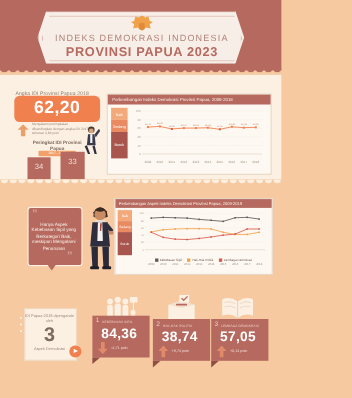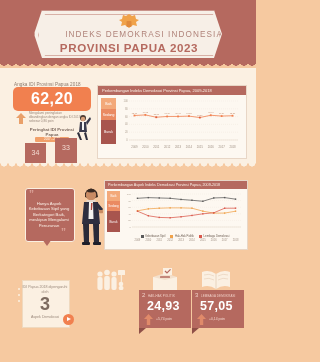--- a/index.html
+++ b/index.html
@@ -27,21 +27,21 @@
     position:absolute;left:3px;top:3px;width:182px;height:42px;
     border:1px solid #d8b0a6;
     clip-path:polygon(7px 0,175px 0,182px 21px,175px 42px,7px 42px,0 21px);
     box-sizing:border-box;
   }
   .hdr-crest{
     position:absolute;left:50%;top:2px;transform:translateX(-50%);
     width:22px;height:16px;
   }
   .hdr-line1{
-    position:absolute;left:0;right:0;top:19px;text-align:right;
+    position:absolute;left:0;right:0;top:19px;text-align:center;
     font-size:8.2px;letter-spacing:1.1px;color:#b0837a;
     white-space:nowrap;
   }
   .hdr-line2{
     position:absolute;left:0;right:0;top:30px;text-align:center;
     font-size:11.6px;letter-spacing:.6px;color:#b5695f;font-weight:bold;
     white-space:nowrap;
   }
   
   .scallop{
@@ -523,25 +523,34 @@
 
   <svg class="icon-book" viewBox="0 0 32 21">
     <path d="M16 5 Q9 0 2 3 L2 18 Q9 15 16 20 Q23 15 30 18 L30 3 Q23 0 16 5 Z" fill="#fbf0e2"></path>
     <path d="M16 5 L16 20" stroke="#e5cdb6" stroke-width="0.8"></path>
     <path d="M4 6 Q9 4 14 7" stroke="#e5cdb6" stroke-width="0.6" fill="none"></path>
     <path d="M4 10 Q9 8 14 11" stroke="#e5cdb6" stroke-width="0.6" fill="none"></path>
     <path d="M18 7 Q23 4 28 6" stroke="#e5cdb6" stroke-width="0.6" fill="none"></path>
     <path d="M18 11 Q23 8 28 10" stroke="#e5cdb6" stroke-width="0.6" fill="none"></path>
   </svg>
 
+  <div class="mcard m1">
+    <div class="m-idx">1</div>
+    <div class="m-lbl">KEBEBASAN SIPIL</div>
+    <div class="m-val">84,36</div>
+    <svg class="m-arrow" viewBox="0 0 9 11">
+      <path d="M4.5 11 L0 6 L2.8 6 L2.8 0 L6.2 0 L6.2 6 L9 6 Z" fill="#e08a6a"></path>
+    </svg>
+    <div class="m-delta">-4,71 poin</div>
+  </div>
 
   <div class="mcard m2">
     <div class="m-idx">2</div>
     <div class="m-lbl">HAK-HAK POLITIK</div>
-    <div class="m-val">24,93</div>
+    <div class="m-val">38,74</div>
     <svg class="m-arrow" viewBox="0 0 9 11">
       <path d="M4.5 0 L9 5 L6.2 5 L6.2 11 L2.8 11 L2.8 5 L0 5 Z" fill="#e08a6a"></path>
     </svg>
     <div class="m-delta">+5,74 poin</div>
   </div>
 
   <div class="mcard m3">
     <div class="m-idx">3</div>
     <div class="m-lbl">LEMBAGA DEMOKRASI</div>
     <div class="m-val">57,05</div>

